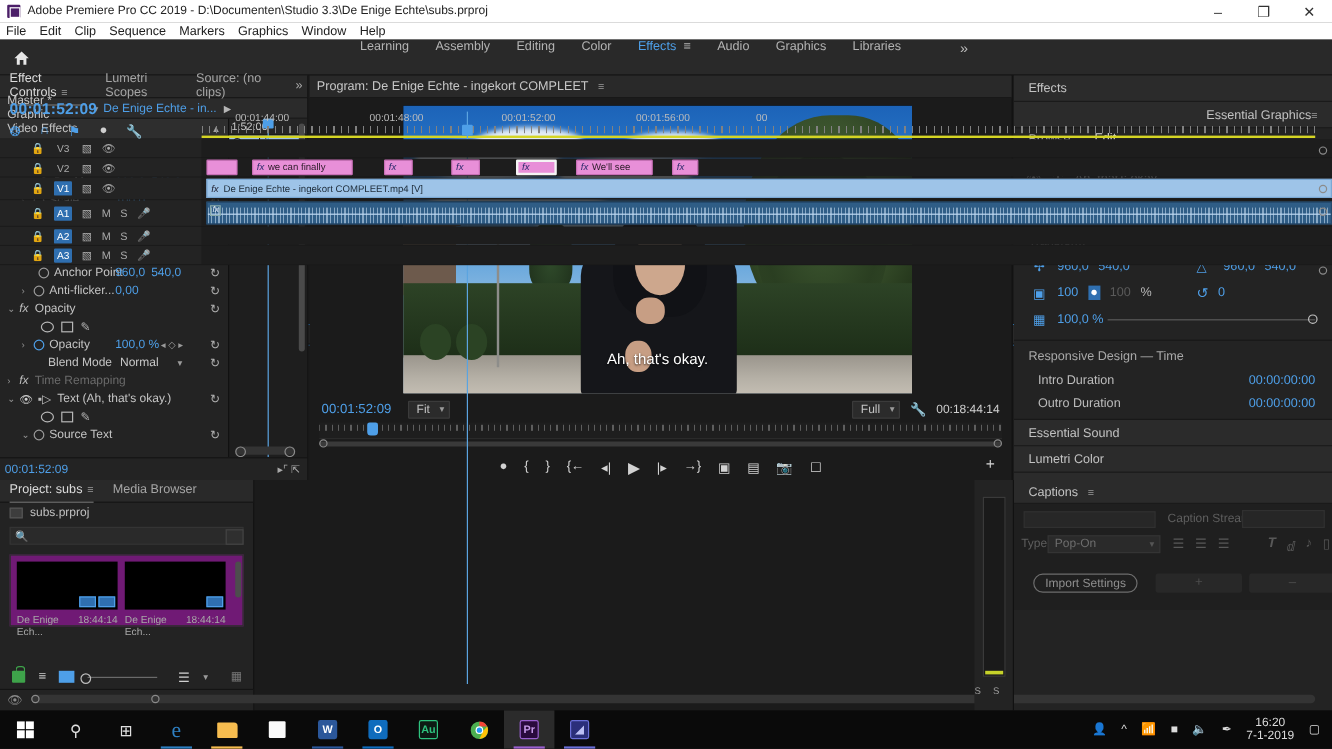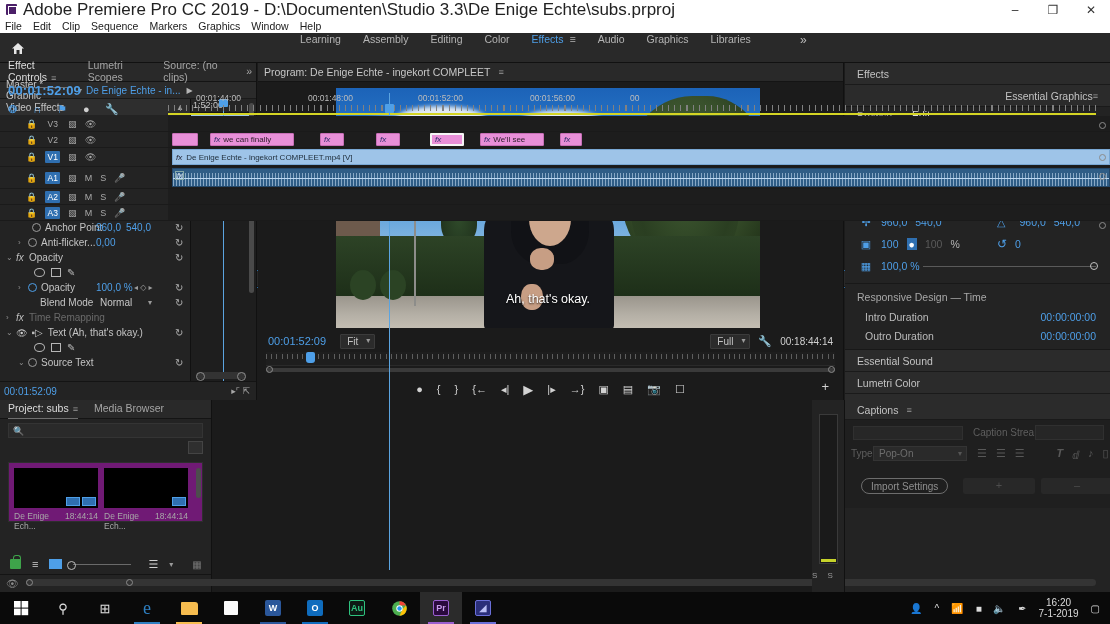--- a/index.html
+++ b/index.html
@@ -8,21 +8,21 @@
     width:1110px; height:624px; overflow:hidden;
     font-family:"Liberation Sans", sans-serif;
     font-size:11px; color:#c8c8c8;
     position:relative;
     -webkit-font-smoothing:antialiased;
   }
   
   .titlebar{ height:19px; background:#ffffff; display:flex; align-items:center; position:relative; }
   .tb-icon{ width:11px;height:11px;background:#4b1f68;margin:0 6px 0 6px;border-radius:1px; position:relative;}
   .tb-icon::after{content:"";position:absolute;left:2px;top:2px;width:7px;height:7px;border:1.4px solid #fff;}
-  .tb-title{ color:#222; font-size:17px;text-align:right; }
+  .tb-title{ color:#222; font-size:10px;text-align:right; }
   .tb-win{ position:absolute; right:0; top:0; height:19px; display:flex; }
   .tb-btn{ width:38px;height:19px;display:flex;align-items:center;justify-content:center;color:#333;font-size:12px;}
   
   .menubar{ height:14px; background:#fff; display:flex; align-items:center; padding-left:5px; gap:11px;}
   .menubar span{ color:#202020; font-size:10.5px; }
   
   .workspace{ height:30px; background:#292929; border-bottom:1px solid #111; display:flex; align-items:flex-start; position:relative;}
   .home-btn{ width:36px;height:30px;display:flex;align-items:center;justify-content:center;}
   .ws-tabs{ position:absolute; left:300px; display:flex; align-items:center; gap:22px; }
   .ws-tabs span{ font-size:10.5px; color:#b4b4b4; }
@@ -597,20 +597,24 @@
     </div>
   </div>
 
   <div class="panel" id="projectPanel">
     <div class="panel-tabs">
       <div class="ptab active">
         <span>Project: subs</span><span class="hm">≡</span>
       </div>
       <div class="ptab">Media Browser</div>
     </div>
+    <div class="pp-file">
+      <span class="pp-fileic"></span>
+      <span>subs.prproj</span>
+    </div>
     <div class="pp-search" placeholder="">
       <span class="pp-searchic">🔍</span>
     </div>
     <div class="pp-newbin"></div>
     <div class="pp-grid">
       <div class="pp-item">
         <div class="pp-thumb">
           <div class="pp-badge">
             <span class="pp-bdg"></span>
             <span class="pp-bdg"></span>

